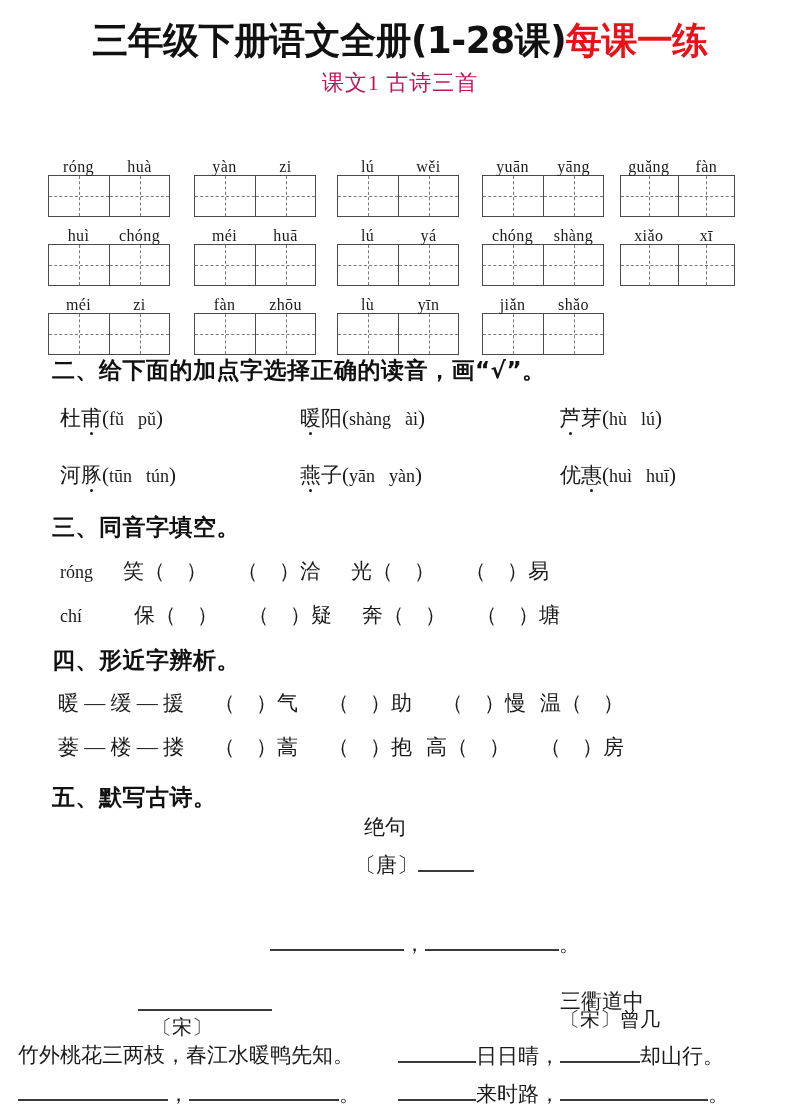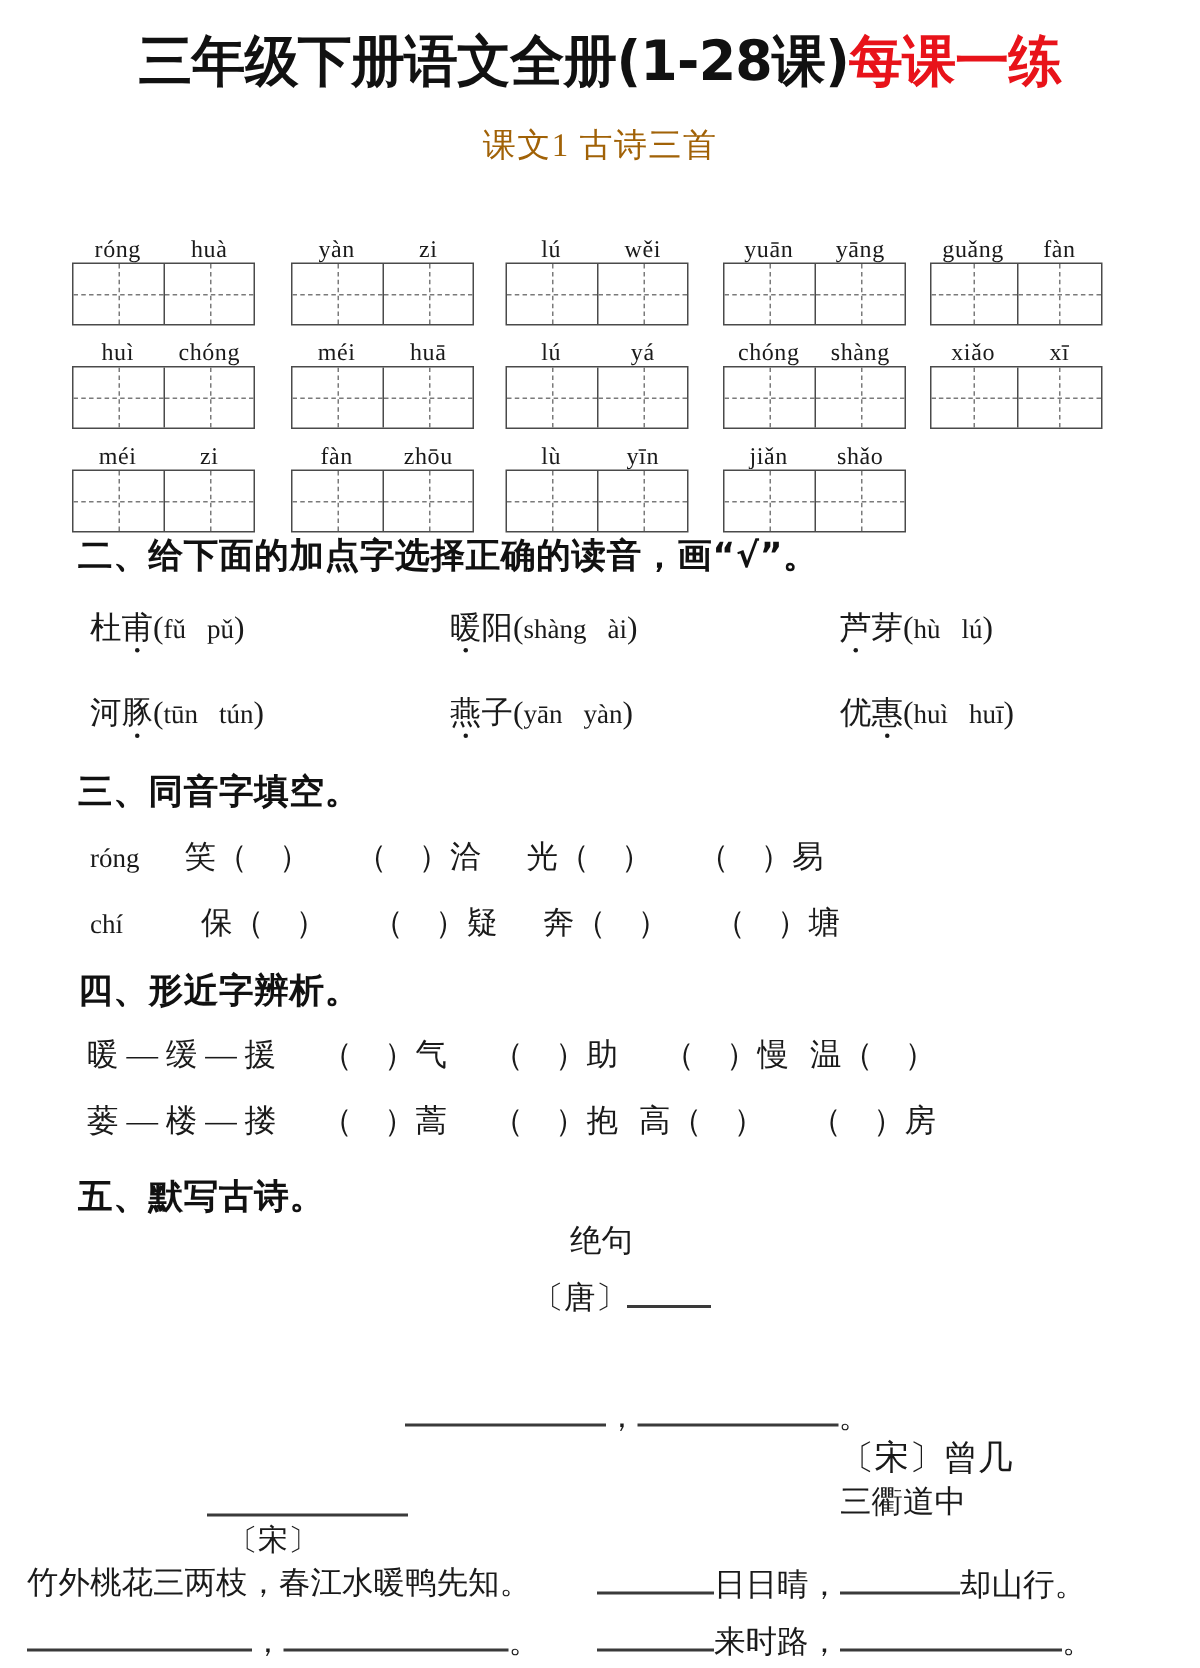--- a/index.html
+++ b/index.html
@@ -37,23 +37,23 @@
     line-height: 1.12;
     white-space: nowrap;
     transform: scaleX(0.97);
   }
   .main-title .black-part { color: #111111; }
   .main-title .red-part { color: #e8131a; }
 
   .sub-title {
     font-size: 22px;
     font-weight: 400;
-    margin-top: 21px;
+    margin-top: 7px;
     letter-spacing: 1px;
-    color: #a16207;
+    color: #be185d;
   }
 
   
   .sec-head {
     font-family: "DejaVu Sans", "Liberation Sans", sans-serif;
     font-size: 22px;
     font-weight: 700;
     color: #111;
     letter-spacing: 0.5px;
     white-space: nowrap;
@@ -354,36 +354,36 @@
   <div class="body-line" style="left:60px;top:602px;"><span class="py-inline">chí</span><span class="gap-l"></span><span>保（　）</span><span class="gap-m"></span><span>（　）疑</span><span class="gap-m"></span><span>奔（　）</span><span class="gap-m"></span><span>（　）塘</span></div>
 
   <div class="sec-head" style="position:absolute;left:52px;top:645px;font-size:23px;">四、形近字辨析。</div>
 
   <div class="body-line" style="left:58px;top:690px;"><span>暖 — 缓 — 援</span><span class="gap-m"></span><span>（　）气</span><span class="gap-m"></span><span>（　）助</span><span class="gap-m"></span><span>（　）慢</span><span class="gap-s"></span><span>温（　）</span></div>
 
   <div class="body-line" style="left:58px;top:734px;"><span>蒌 — 楼 — 搂</span><span class="gap-m"></span><span>（　）蒿</span><span class="gap-m"></span><span>（　）抱</span><span class="gap-s"></span><span>高（　）</span><span class="gap-m"></span><span>（　）房</span></div>
 
   <div class="sec-head" style="position:absolute;left:52px;top:782px;font-size:23px;">五、默写古诗。</div>
 
-  <div class="poem-center" style="left:380px;top:814px;">绝句</div>
+  <div class="poem-center" style="left:364px;top:814px;">绝句</div>
 
   <div class="body-line" style="left:355px;top:851px;"><span>〔唐〕</span><span class="ul" style="width:56px;"></span></div>
 
 
   <div class="body-line" style="left:270px;top:930px;"><span class="ul" style="width:134px;"></span><span>，</span><span class="ul" style="width:134px;"></span><span>。</span></div>
 
   <div class="body-line" style="left:138px;top:990px;"><span class="ul" style="width:134px;"></span></div>
 
   <div class="body-line" style="left:152px;top:1014px;font-size:20px;">〔宋〕</div>
 
   <div class="body-line" style="left:18px;top:1042px;">竹外桃花三两枝，春江水暖鸭先知。</div>
 
   <div class="body-line" style="left:18px;top:1080px;"><span class="ul" style="width:150px;"></span><span>，</span><span class="ul" style="width:150px;"></span><span>。</span></div>
 
   <div class="poem-center" style="left:560px;top:988px;">三衢道中</div>
 
-  <div class="body-line" style="left:560px;top:959px;font-size:23px;">〔宋〕曾几</div>
+  <div class="body-line" style="left:560px;top:1006px;font-size:20px;">〔宋〕曾几</div>
 
   <div class="body-line" style="left:398px;top:1042px;"><span class="ul" style="width:78px;"></span><span>日日晴，</span><span class="ul" style="width:80px;"></span><span>却山行。</span></div>
 
   <div class="body-line" style="left:398px;top:1080px;"><span class="ul" style="width:78px;"></span><span>来时路，</span><span class="ul" style="width:148px;"></span><span>。</span></div>
 
 </div>
 
 </body></html>

